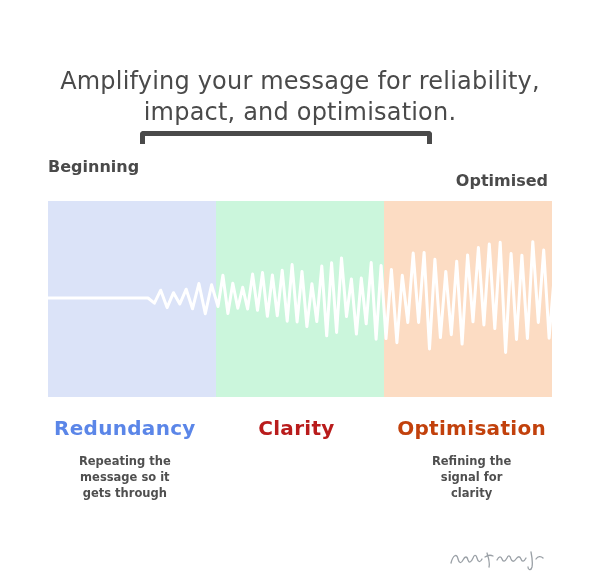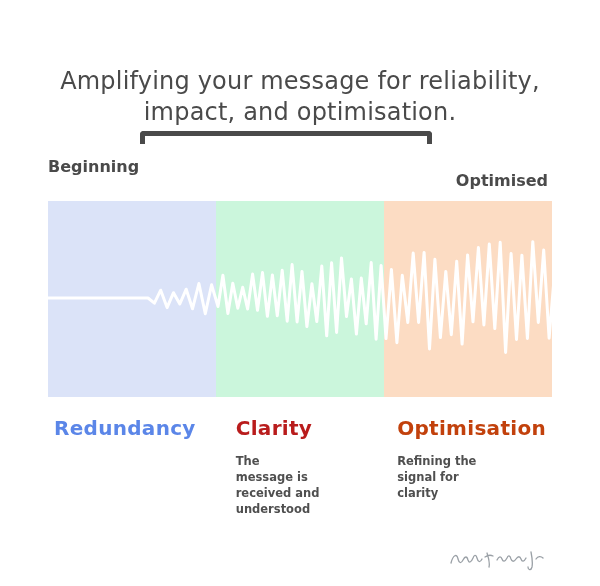--- a/index.html
+++ b/index.html
@@ -22,21 +22,21 @@
   .edge-label.left{left:48px;}
   .edge-label.right{right:52px;text-align:right;margin-top:14px;}
   .panels{
     position:absolute;top:201px;left:48px;width:504px;height:196px;display:flex;
   }
   .panel{flex:1 1 0;height:100%;}
   .wave-svg{
     position:absolute;top:201px;left:48px;width:504px;height:196px;overflow:visible;
   }
   .stages{
-    position:absolute;top:416px;left:48px;width:504px;display:flex;text-align:left;gap:28px;
+    position:absolute;top:416px;left:48px;width:504px;display:flex;text-align:center;gap:28px;
   }
   .stage{flex:1 1 0;padding:0 6px;box-sizing:border-box;}
   .stage-heading{
     font-size:20px;font-weight:700;letter-spacing:.3px;margin:0 0 13px 0;
   }
   .stage-desc{
     font-size:11.5px;font-weight:700;line-height:1.4;color:#4f4f4f;margin:0;
     white-space:pre-line;
   }
   .signature{
@@ -61,27 +61,26 @@
     <div class="panel" style="background: rgb(252, 220, 195);"></div>
   </div>
 
   <svg class="wave-svg" id="wave" viewBox="0 0 504 196" preserveAspectRatio="none">
     <polyline id="wave-line" fill="none" points="-8.0,97.0 100.0,97.0 106.4,102.2 112.7,89.2 119.1,106.6 125.5,91.7 131.8,103.0 138.2,88.2 144.5,107.8 150.9,82.5 157.3,112.7 163.6,83.8 170.0,105.5 174.9,74.3 179.9,112.5 184.8,82.2 189.8,107.2 194.7,86.3 199.6,108.0 204.6,73.1 209.5,109.2 214.5,71.6 219.4,115.3 224.4,74.0 229.3,114.7 234.2,69.3 239.2,120.2 244.1,63.6 249.1,120.9 254.0,70.5 258.9,125.6 263.9,82.8 268.8,120.5 273.8,65.0 278.7,134.8 283.6,61.8 288.6,131.4 293.5,56.9 298.5,115.5 303.4,78.0 308.4,133.1 313.3,77.1 318.2,122.8 323.2,61.5 328.1,138.2 333.1,64.4 338.0,137.6 343.4,68.4 348.9,141.7 354.3,74.3 359.8,121.5 365.2,52.0 370.6,121.5 376.1,51.4 381.5,147.9 386.9,58.3 392.4,136.6 397.8,70.4 403.3,133.7 408.7,60.3 414.1,143.1 419.6,53.9 425.0,120.8 430.4,46.5 435.9,123.9 441.3,43.0 446.8,127.6 452.2,41.3 457.6,151.4 463.1,52.6 468.5,138.5 473.9,54.2 479.4,137.5 484.8,40.7 490.3,121.4 495.7,49.0 501.1,137.2 506.6,71.2 512.0,158.5" stroke="#ffffff" stroke-width="3" stroke-linejoin="round" stroke-linecap="round"></polyline>
   </svg>
 
   <div class="stages">
     <div class="stage">
       <h2 class="stage-heading" style="color: rgb(91, 134, 232);">Redundancy</h2>
+      <p class="stage-desc">Repeating the
+message so it
+gets through</p>
     </div>
     <div class="stage">
       <h2 class="stage-heading" style="color: #b91c1c;">Clarity</h2>
-      <p class="stage-desc">The
-message is
-received and
-understood</p>
     </div>
     <div class="stage">
       <h2 class="stage-heading" style="color: #c2410c;">Optimisation</h2>
       <p class="stage-desc">Refining the
 signal for
 clarity</p>
     </div>
   </div>
 
   <svg class="signature" viewBox="0 0 100 28">

